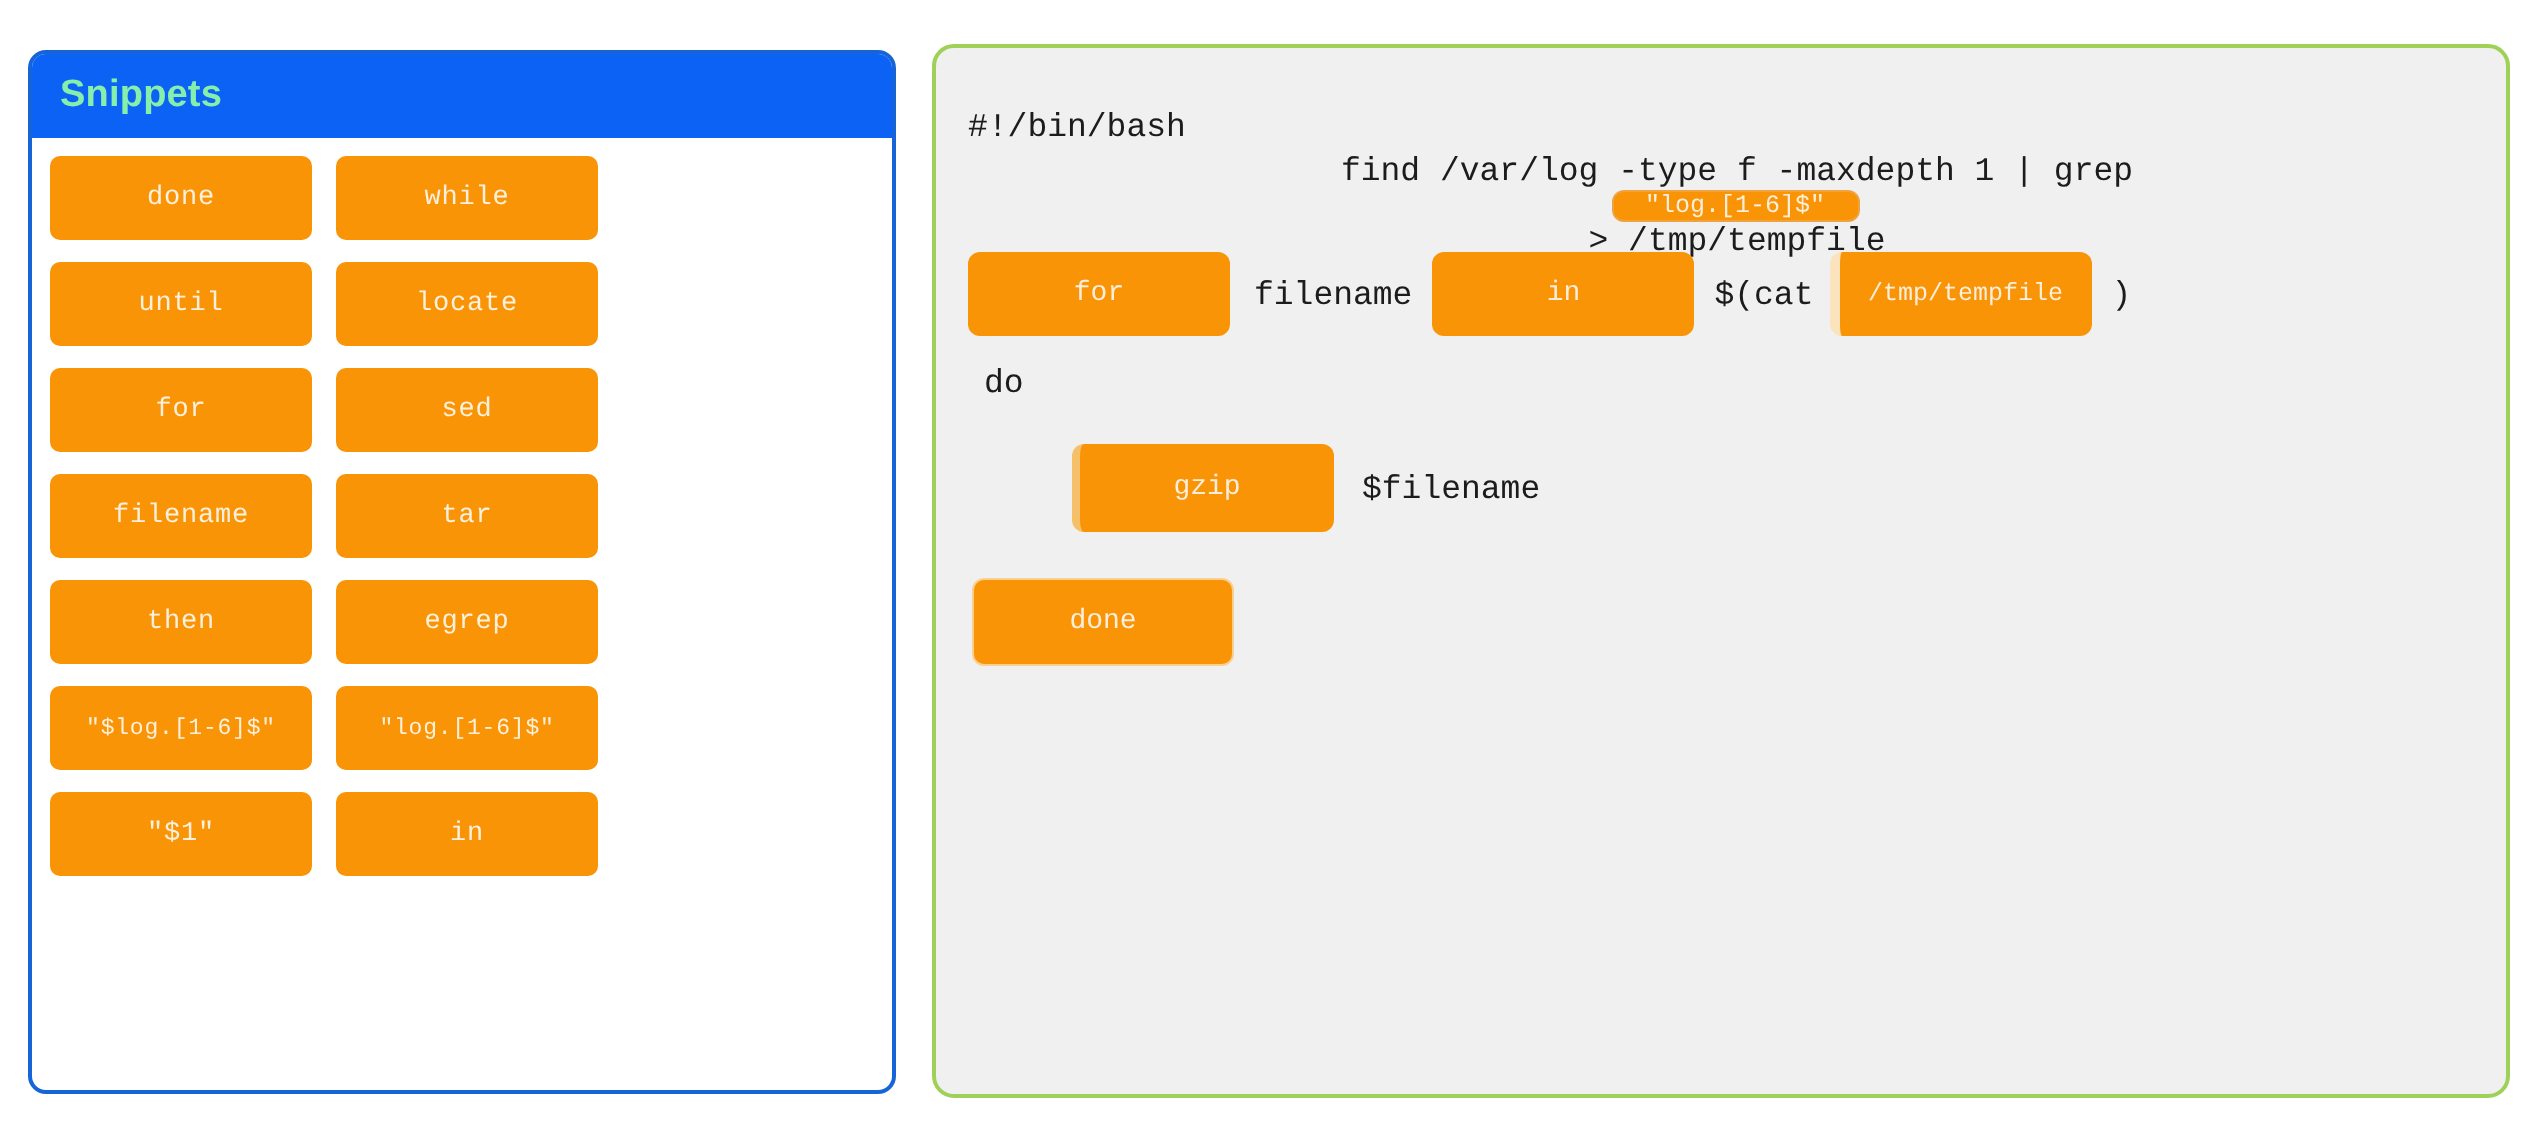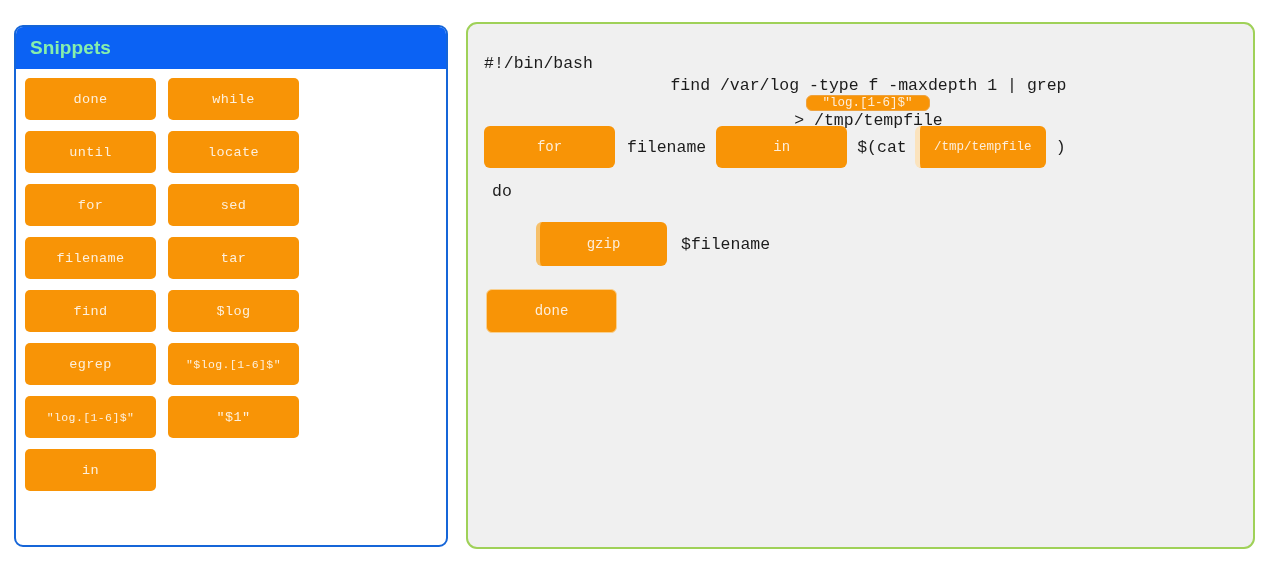--- a/index.html
+++ b/index.html
@@ -172,22 +172,21 @@
     <div class="snippets-body">
       <div class="snip-grid">
         <div class="chip">done</div>
         <div class="chip">while</div>
         <div class="chip">until</div>
         <div class="chip">locate</div>
         <div class="chip">for</div>
         <div class="chip">sed</div>
         <div class="chip">filename</div>
         <div class="chip">tar</div>
-        <div class="chip">find</div>
-        <div class="chip">$log</div>
+        <div class="chip">then</div>
         <div class="chip">egrep</div>
         <div class="chip small">"$log.[1-6]$"</div>
         <div class="chip small">"log.[1-6]$"</div>
         <div class="chip">"$1"</div>
         <div class="chip">in</div>
 
       </div>
     </div>
   </div>
 

